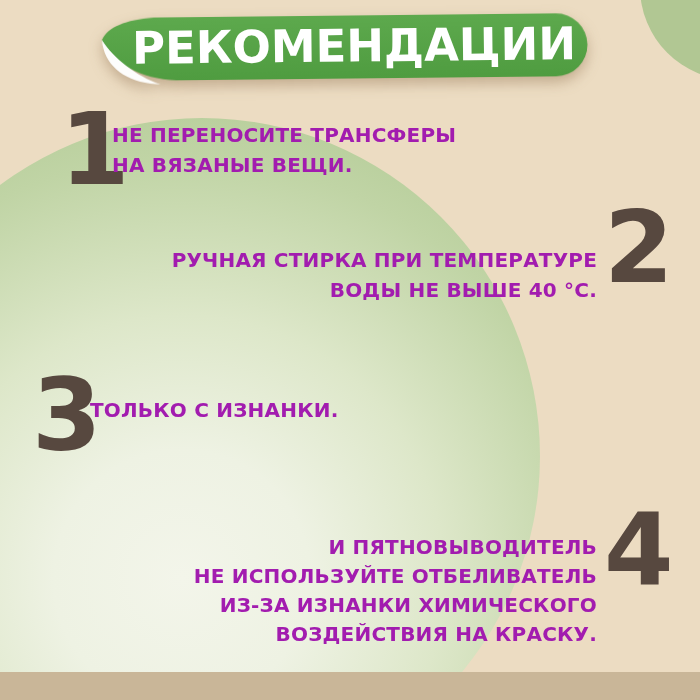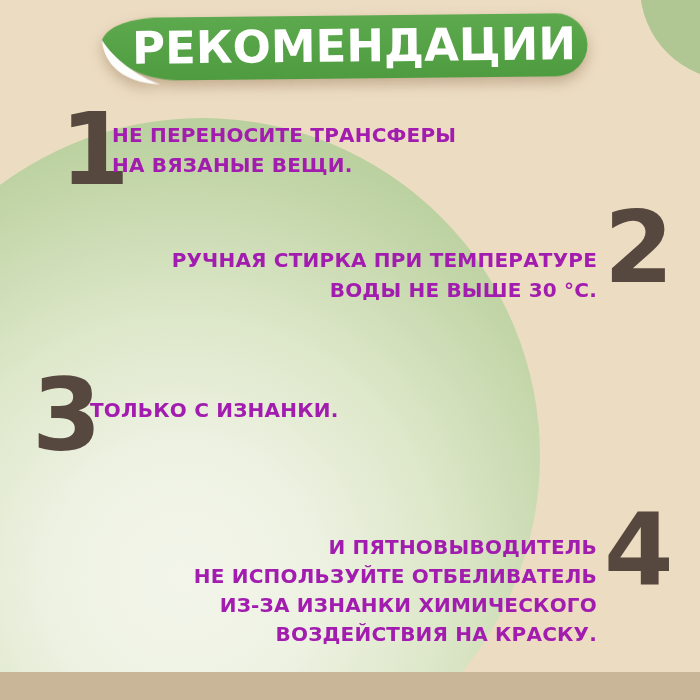--- a/index.html
+++ b/index.html
@@ -138,21 +138,21 @@
     <div id="text-1" class="item-text">
       <div>НЕ ПЕРЕНОСИТЕ ТРАНСФЕРЫ</div>
       <div>НА ВЯЗАНЫЕ ВЕЩИ.</div>
     </div>
   </div>
 
   <div>
     <div id="num-2" class="num">2</div>
     <div id="text-2" class="item-text right">
       <div>РУЧНАЯ СТИРКА ПРИ ТЕМПЕРАТУРЕ</div>
-      <div>ВОДЫ НЕ ВЫШЕ 30 °C.</div>
+      <div>ВОДЫ НЕ ВЫШЕ 40 °C.</div>
     </div>
   </div>
 
   <div>
     <div id="num-3" class="num">3</div>
     <div id="text-3" class="item-text">
       <div>ТОЛЬКО С ИЗНАНКИ.</div>
     </div>
   </div>
 

